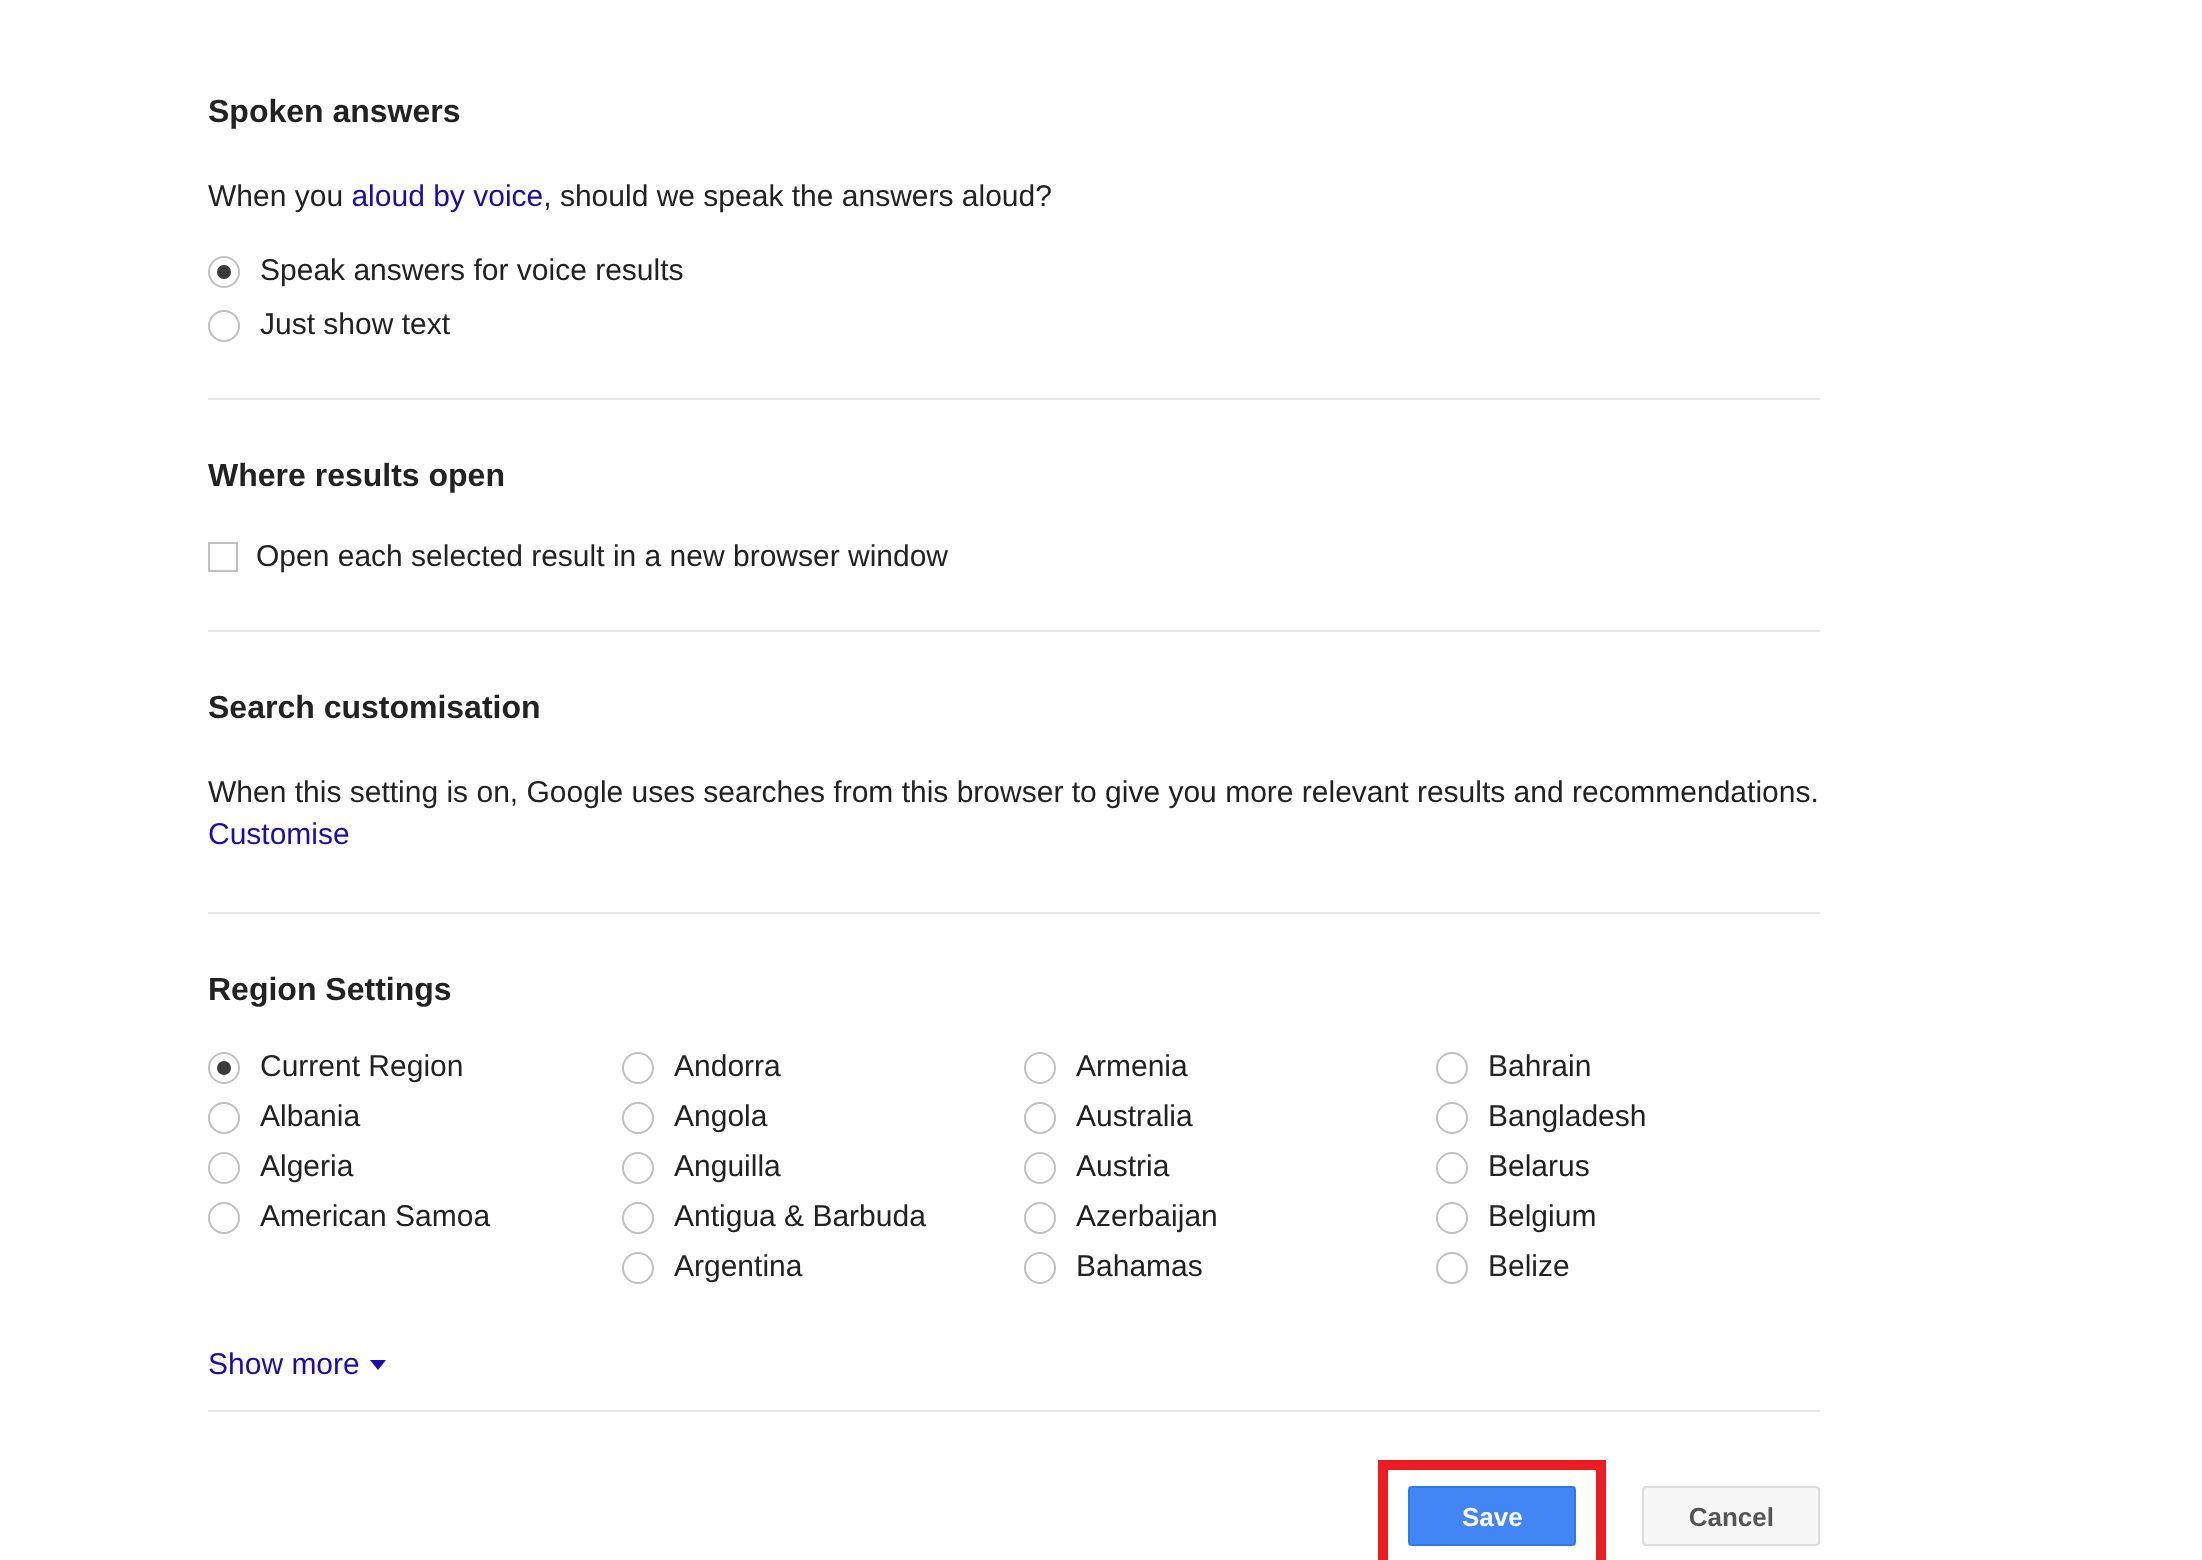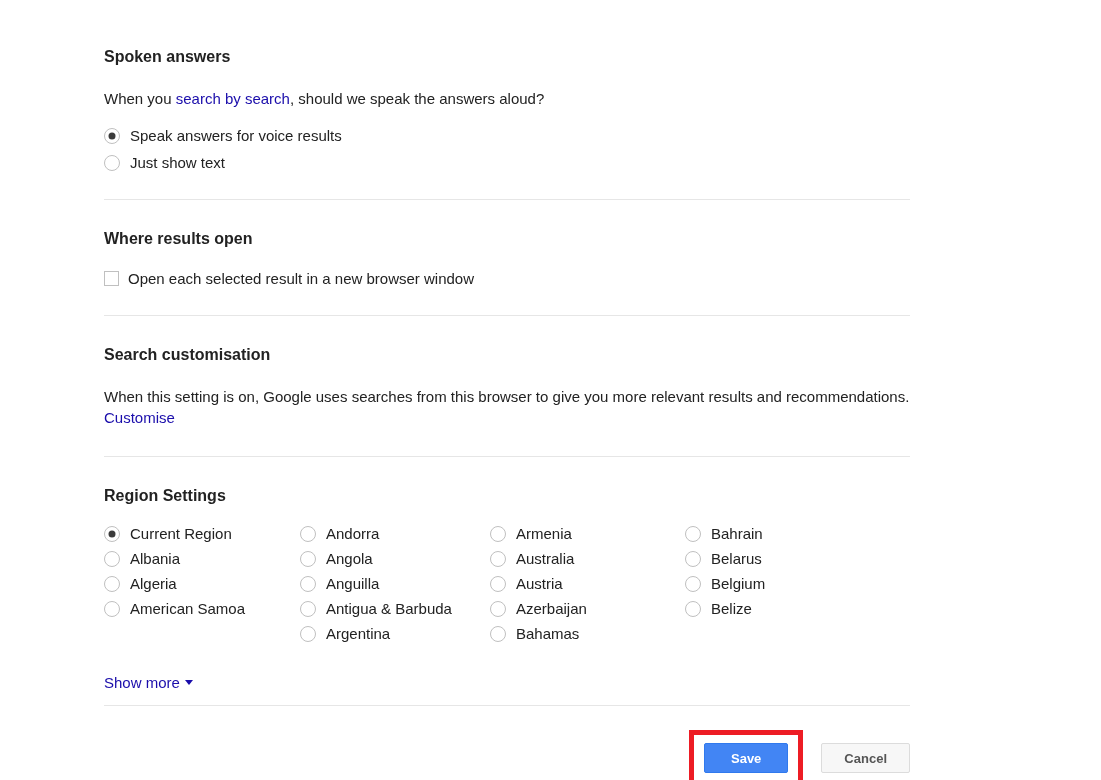--- a/index.html
+++ b/index.html
@@ -75,21 +75,21 @@
     width: 15px;
     height: 15px;
     border: 1px solid #c0c0c0;
     margin-right: 9px;
     flex-shrink: 0;
     background: #fff;
     cursor: pointer;
   }
   .region-grid {
     display: flex;
-    gap: 0;
+    gap: 11px;
     margin-top: 2px;
   }
   .region-col {
     display: flex;
     flex-direction: column;
   }
   .region-col.col1 { width: 196px; }
   .region-col.col2 { width: 190px; }
   .region-col.col3 { width: 195px; }
   .region-col.col4 { width: 190px; }
@@ -148,21 +148,21 @@
   .spoken-section { margin-bottom: 6px; }
 </style>
 </head>
 <body>
 
 <div class="container">
 
   <div class="section spoken-section">
     <div class="section-title">Spoken answers</div>
     <div class="section-desc">
-      <span>When you </span><a class="link">search by search</a><span>, should we speak the answers aloud?</span>
+      <span>When you </span><a class="link">aloud by voice</a><span>, should we speak the answers aloud?</span>
     </div>
     <div class="radio-group">
       <div class="radio-row">
         <span class="radio selected"></span>
         <span>Speak answers for voice results</span>
       </div>
       <div class="radio-row">
         <span class="radio"></span>
         <span>Just show text</span>
       </div>
@@ -255,20 +255,24 @@
             <span>Bahamas</span>
           </div>
       </div>
       <div class="region-col col4">
         <div class="region-row">
             <span class="radio"></span>
             <span>Bahrain</span>
           </div>
         <div class="region-row">
             <span class="radio"></span>
+            <span>Bangladesh</span>
+          </div>
+        <div class="region-row">
+            <span class="radio"></span>
             <span>Belarus</span>
           </div>
         <div class="region-row">
             <span class="radio"></span>
             <span>Belgium</span>
           </div>
         <div class="region-row">
             <span class="radio"></span>
             <span>Belize</span>
           </div>

